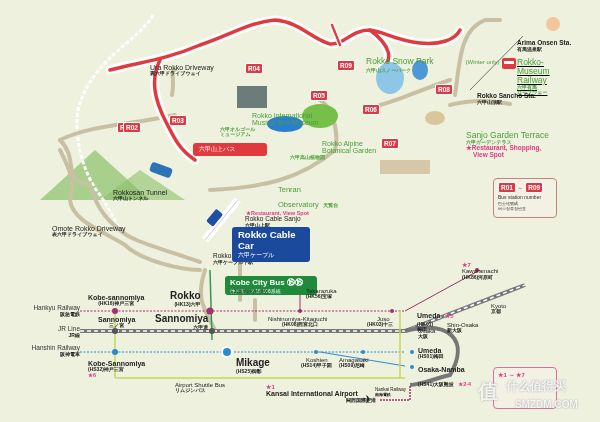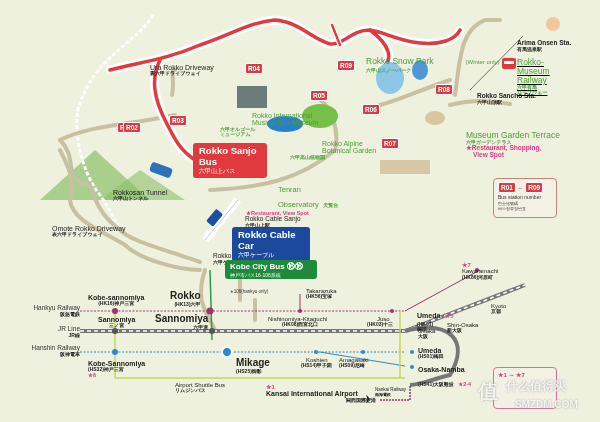--- a/index.html
+++ b/index.html
@@ -139,21 +139,21 @@
     <span class="green" style="display:block;font-size:7px">Musical Box Museum</span>
     <span class="jp" style="display:block;color:#4a9e38">六甲オルゴール</span>
     <span class="jp" style="display:block;color:#4a9e38">ミュージアム</span>
   </div>
   <div class="lbl" style="left:290px;top:140px;">
     <span class="green" style="display:block;font-size:7px">Rokko Alpine</span>
     <span class="green" style="display:block;font-size:7px">Botanical Garden</span>
     <span class="jp" style="display:block;color:#4a9e38">六甲高山植物園</span>
   </div>
   <div class="lbl" style="left:466px;top:131px;">
-    <span class="green-lg" style="display:block">Museum Garden Terrace</span>
+    <span class="green-lg" style="display:block">Sanjo Garden Terrace</span>
     <span class="jp" style="display:block;color:#4a9e38">六甲ガーデンテラス</span>
     <span class="pink" style="display:block">★Restaurant, Shopping,</span>
     <span class="pink" style="display:block;padding-left:7px">View Spot</span>
   </div>
   <div class="lbl" style="left:246px;top:186px;">
     <span class="green" style="display:block;font-size:7.5px">Tenran</span>
     <span class="green" style="font-size:7.5px">Observatory</span> <span class="jp" style="color:#4a9e38">天覧台</span>
     <span class="pink" style="display:block;font-size:5.5px">★Restaurant, View Spot</span>
   </div>
 
@@ -176,28 +176,27 @@
 
   <div class="lbl" style="left:517px;top:58px;text-decoration:underline;">
     <span class="green-lg" style="display:block">Rokko-</span>
     <span class="green-lg" style="display:block">Museum</span>
     <span class="green-lg" style="display:block">Railway</span>
     <span class="jp" style="display:block;color:#4a9e38">六甲有馬</span>
     <span class="jp" style="display:block;color:#4a9e38">ロープウェー</span>
   </div>
 
   <div class="callout" style="left:193px;top:143px;background:#e0393e;width:62px;">
-    <span class="t">Rokko Sanjo Bus</span>
     <span class="s">六甲山上バス</span>
   </div>
   <div class="callout" style="left:232px;top:227px;background:#1b4a9c;width:66px;">
     <span class="t">Rokko Cable Car</span>
     <span class="s">六甲ケーブル</span>
   </div>
-  <div class="callout" style="left:225px;top:260px;background:#1e8a3a;width:82px;padding:1px 5px;">
+  <div class="callout" style="left:225px;top:276px;background:#1e8a3a;width:82px;padding:1px 5px;">
     <span class="t" style="font-size:8px">Kobe City Bus ⑯⑯</span>
     <span class="s" style="font-size:5px">神戸市バス16·106系統</span>
   </div>
   <div class="lbl" style="left:230px;top:290px;font-size:4.5px;color:#333;">∗106(hankyu only)</div>
 
   <div class="legend" style="left:493px;top:178px;width:62px;height:38px;">
     <div style="padding:3px 4px 0 4px;font-size:6px;">
       <span class="rbadge" style="position:static;display:inline-block">R01</span>
       <span style="color:#d93a44">～</span>
       <span class="rbadge" style="position:static;display:inline-block">R09</span>

